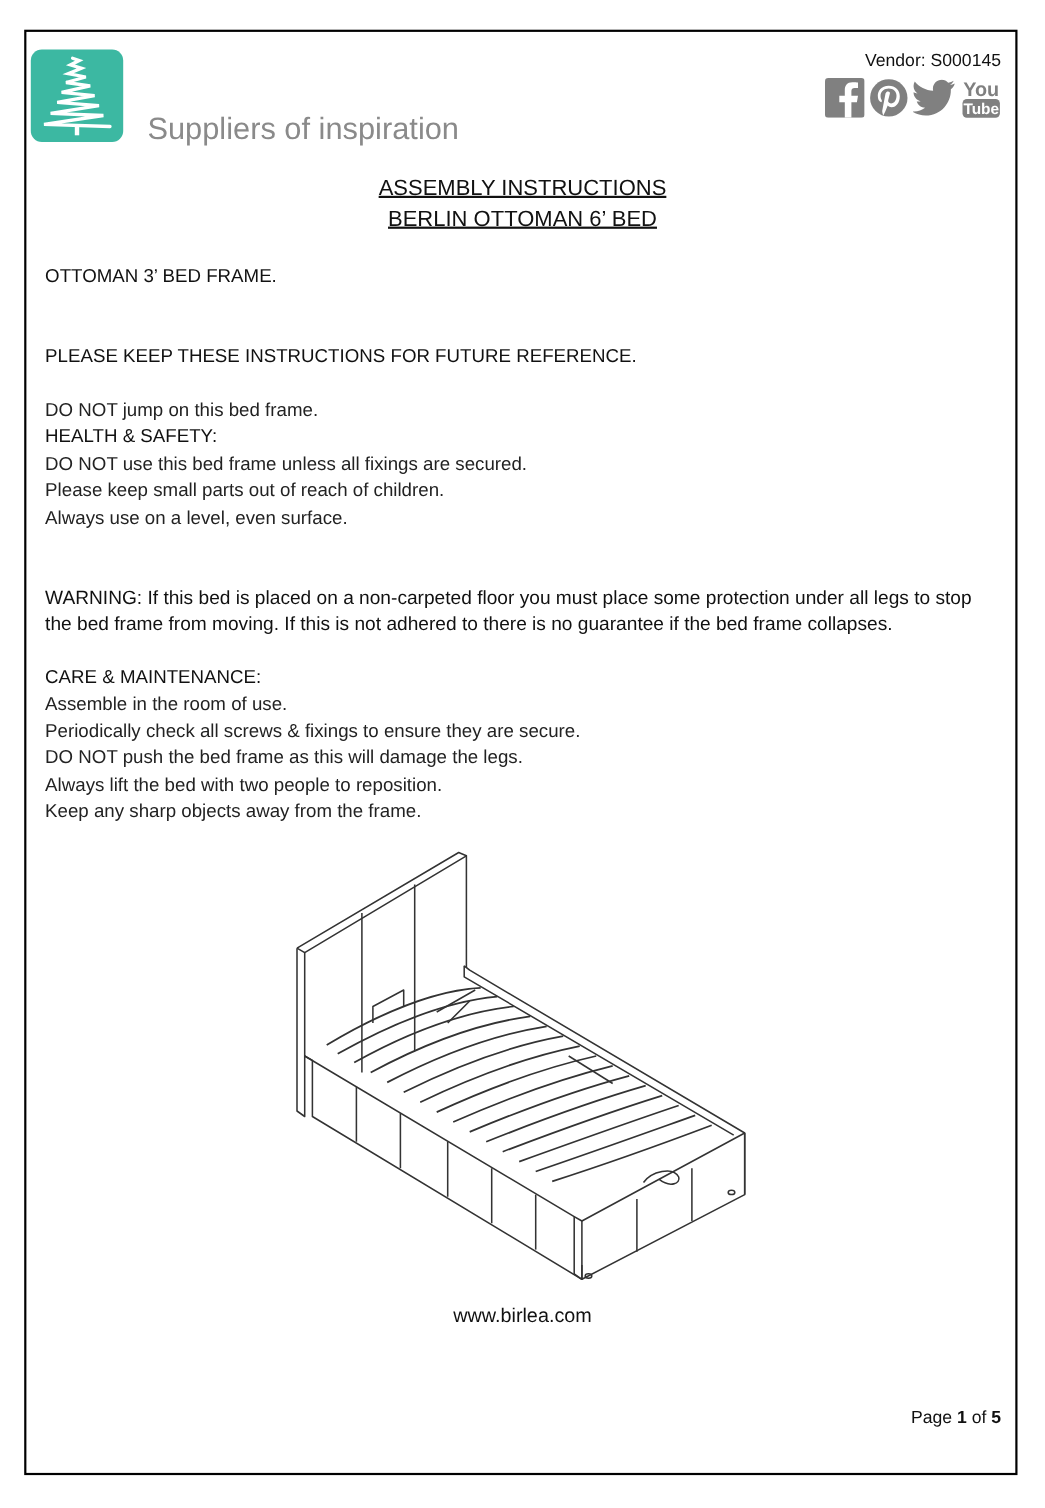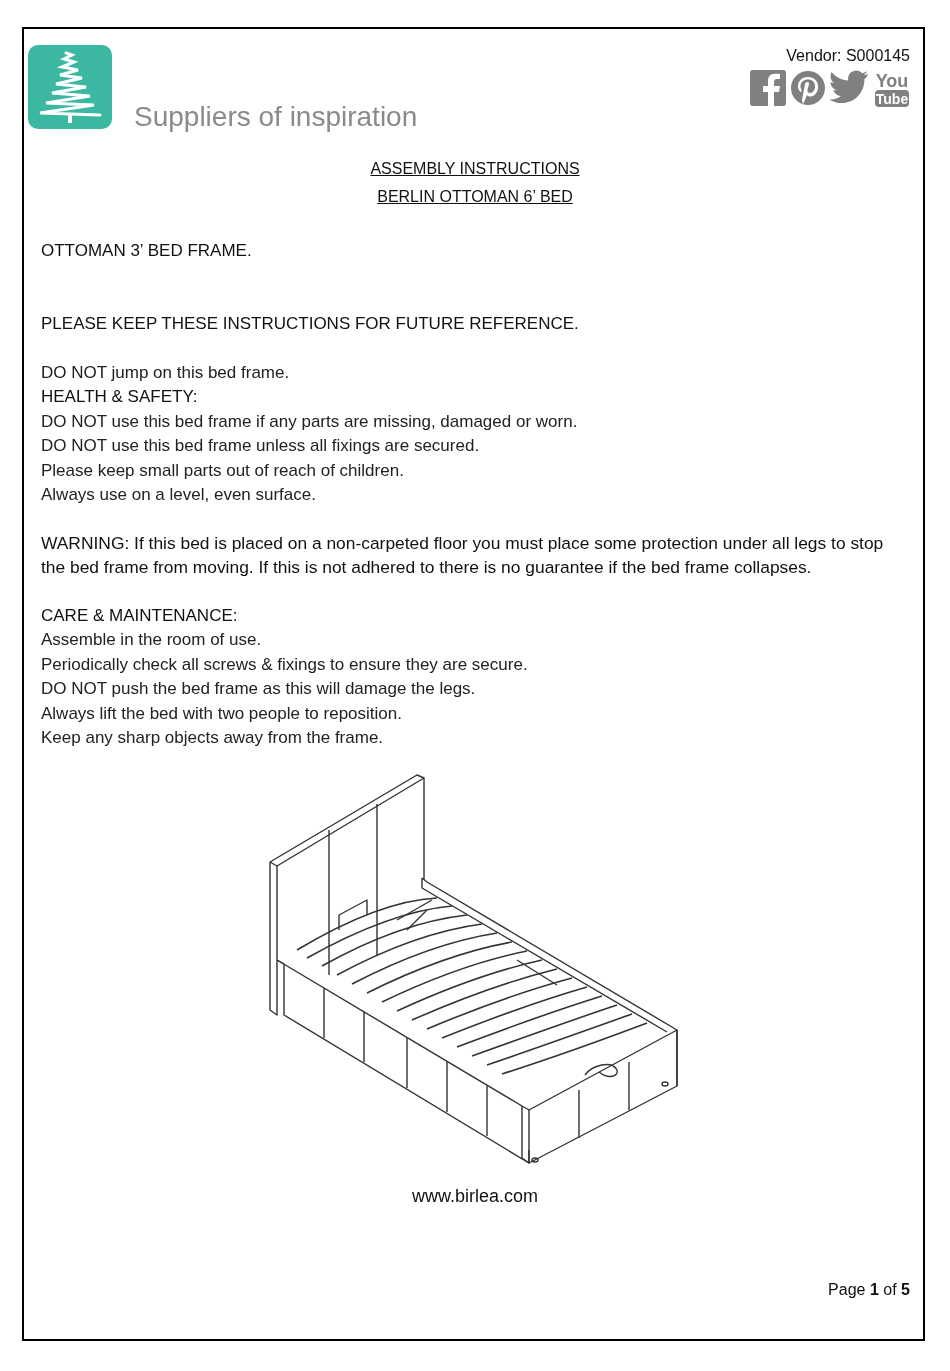--- a/index.html
+++ b/index.html
@@ -3,23 +3,23 @@
   <meta charset="utf-8">
   <style>
     html, body { margin: 0; padding: 0; background: #ffffff; }
     body { width: 950px; height: 1371px; position: relative; overflow: hidden; font-family: "Liberation Sans", sans-serif; color: #111; }
     .page-border { position: absolute; left: 22px; top: 27px; width: 903px; height: 1314px; border: 2px solid #000; box-sizing: border-box; }
     .logo { position: absolute; left: 28px; top: 42px; width: 390px; height: 100px; }
     .logo-box { position: absolute; left: 0; top: 3px; width: 84px; height: 84px; border-radius: 10px; background: #3cb8a2; }
     .brand { position: absolute; left: 106px; top: -6px; font-size: 52px; font-weight: bold; color: #3cb8a2; letter-spacing: 0.5px; }
     .tagline { position: absolute; left: 106px; top: 59px; font-size: 28px; color: #8a8a8a; white-space: nowrap; }
     .vendor { position: absolute; right: 40px; top: 47px; font-size: 16px; color: #111; }
-    .social { position: absolute; right: 40px; top: 70px; display: flex; gap: 4px; align-items: flex-start; }
+    .social { position: absolute; right: 40px; top: 70px; display: flex; gap: 4px; align-items: center; }
     .social span { display: block; }
-    .title { position: absolute; left: 0; width: 950px; text-align: center; font-size: 16px; text-decoration: underline; }
+    .title { position: absolute; left: 0; width: 950px; text-align: center; font-size: 20px; text-decoration: underline; }
     .t1 { top: 160px; }
     .t2 { top: 188px; }
     .body-text { position: absolute; left: 41px; width: 870px; font-size: 17px; line-height: 24.4px; }
     .body-text .line { display: block; white-space: nowrap; }
     .light { color: #222; }
     .drawing { position: absolute; left: 267px; top: 770px; width: 413px; height: 395px; }
     .url { position: absolute; left: 0; width: 950px; top: 1186px; text-align: center; font-size: 18px; }
     .pager { position: absolute; right: 40px; top: 1281px; font-size: 16px; }
     .pager b { font-weight: bold; }
   </style>
@@ -76,21 +76,20 @@
   <span class="line">OTTOMAN 3’ BED FRAME.</span>
 </div>
 
 <div class="body-text" style="top: 312px;">
   <span class="line">PLEASE KEEP THESE INSTRUCTIONS FOR FUTURE REFERENCE.</span>
 </div>
 
 <div class="body-text" style="top: 361px;">
   <span class="line light">DO NOT jump on this bed frame.</span>
   <span class="line">HEALTH &amp; SAFETY:</span>
-  <span class="line light">DO NOT use this bed frame if any parts are missing, damaged or worn.</span>
   <span class="line light">DO NOT use this bed frame unless all fixings are secured.</span>
   <span class="line light">Please keep small parts out of reach of children.</span>
   <span class="line light">Always use on a level, even surface.</span>
 </div>
 
 <div class="body-text" style="top: 531px; font-size: 17.4px;">
   <span class="line">WARNING: If this bed is placed on a non-carpeted floor you must place some protection under all legs to stop</span>
   <span class="line">the bed frame from moving. If this is not adhered to there is no guarantee if the bed frame collapses.</span>
 </div>
 

